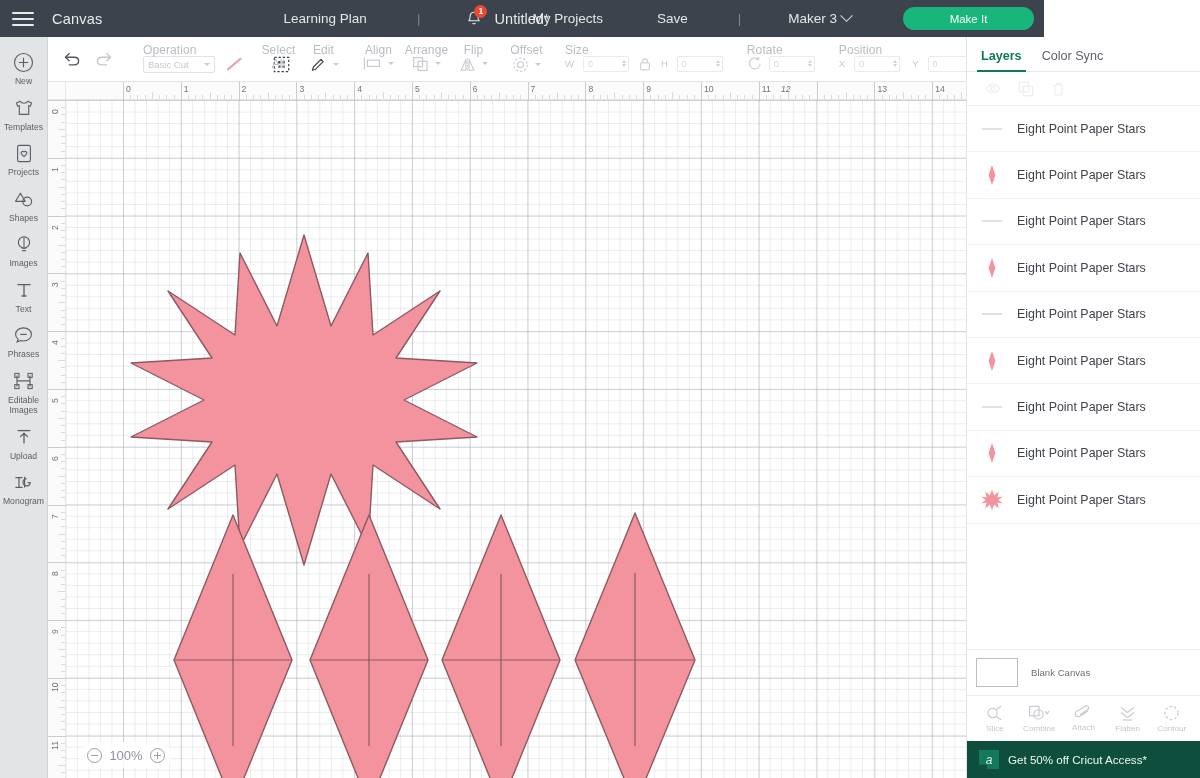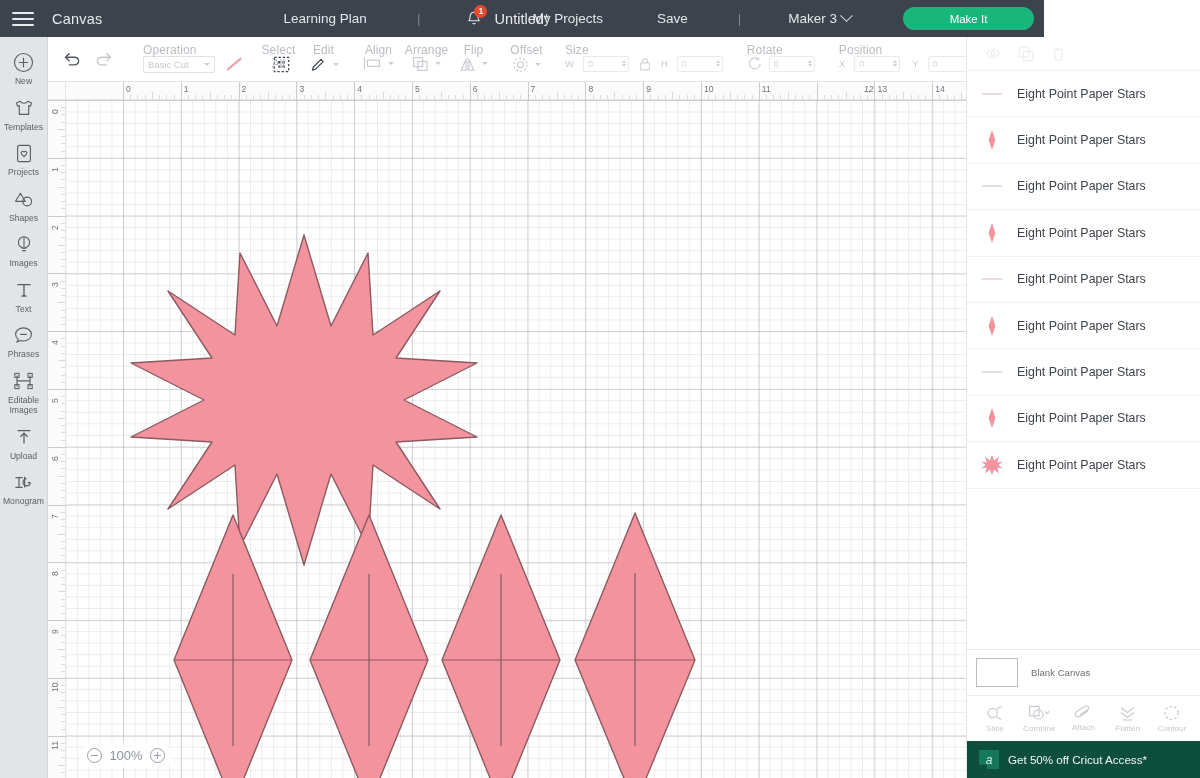--- a/index.html
+++ b/index.html
@@ -604,21 +604,21 @@
         <div class="rh-tick" style="left: 710.8px;"></div>
         <div class="rh-num" style="left: 710.8px;">11</div>
         <div class="rh-minor" style="left: 718.025px; height: 4px;"></div>
         <div class="rh-minor" style="left: 725.25px; height: 4px;"></div>
         <div class="rh-minor" style="left: 732.475px; height: 4px;"></div>
         <div class="rh-minor" style="left: 739.7px; height: 7px;"></div>
         <div class="rh-minor" style="left: 746.925px; height: 4px;"></div>
         <div class="rh-minor" style="left: 754.15px; height: 4px;"></div>
         <div class="rh-minor" style="left: 761.375px; height: 4px;"></div>
         <div class="rh-tick" style="left: 768.6px;"></div>
-        <div class="rh-num" style="left: 813px; font-style: italic;">12</div>
+        <div class="rh-num" style="left: 730px; font-style: italic;">12</div>
         <div class="rh-minor" style="left: 775.825px; height: 4px;"></div>
         <div class="rh-minor" style="left: 783.05px; height: 4px;"></div>
         <div class="rh-minor" style="left: 790.275px; height: 4px;"></div>
         <div class="rh-minor" style="left: 797.5px; height: 7px;"></div>
         <div class="rh-minor" style="left: 804.725px; height: 4px;"></div>
         <div class="rh-minor" style="left: 811.95px; height: 4px;"></div>
         <div class="rh-minor" style="left: 819.175px; height: 4px;"></div>
         <div class="rh-tick" style="left: 826.4px;"></div>
         <div class="rh-num" style="left: 826.4px;">13</div>
         <div class="rh-minor" style="left: 833.625px; height: 4px;"></div>
@@ -759,20 +759,24 @@
 
     <div class="zoomctl">
       <div class="zbtn"></div>
       <div class="zoomval">100%</div>
       <div class="zbtn plus"></div>
     </div>
   </div>
 
   <div class="rightpanel">
 
+    <div class="rp-tabs">
+      <div class="rp-tab active">Layers</div>
+      <div class="rp-tab">Color Sync</div>
+    </div>
 
     <div class="rp-actions">
       <span class="ic-btn">
         <svg width="16" height="15" viewBox="0 0 16 15">
             <path d="M1.6 7.5S4.2 3.2 8 3.2s6.4 4.3 6.4 4.3-2.6 4.3-6.4 4.3S1.6 7.5 1.6 7.5z" fill="none" stroke="#eceef0" stroke-width="1.2"></path>
             <circle cx="8" cy="7.5" r="2.1" fill="none" stroke="#eceef0" stroke-width="1.2"></circle>
           </svg>
       </span>
       <span class="ic-btn">
         <svg width="16" height="16" viewBox="0 0 16 16">

